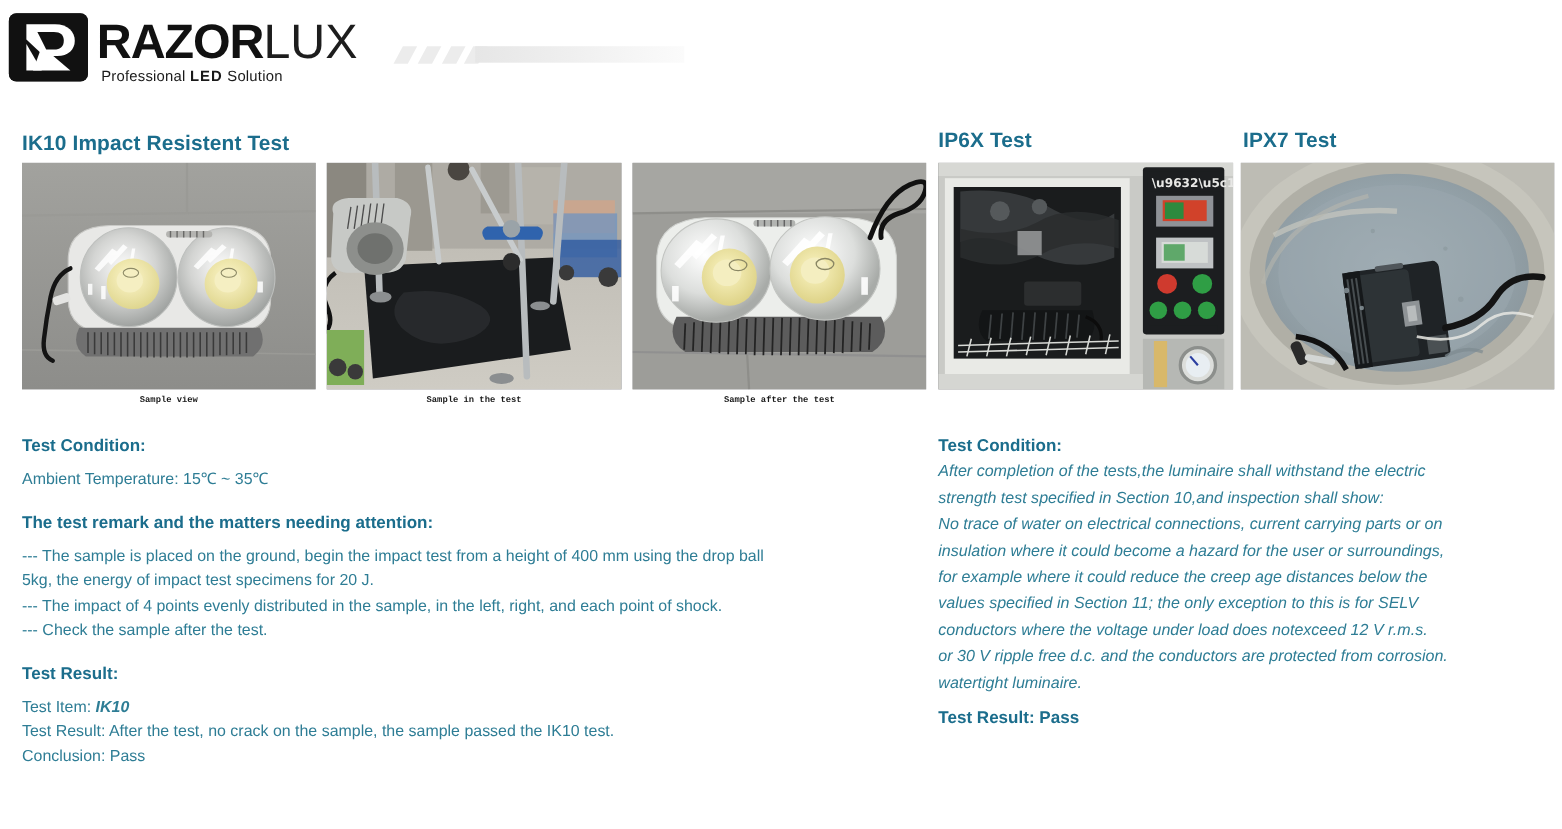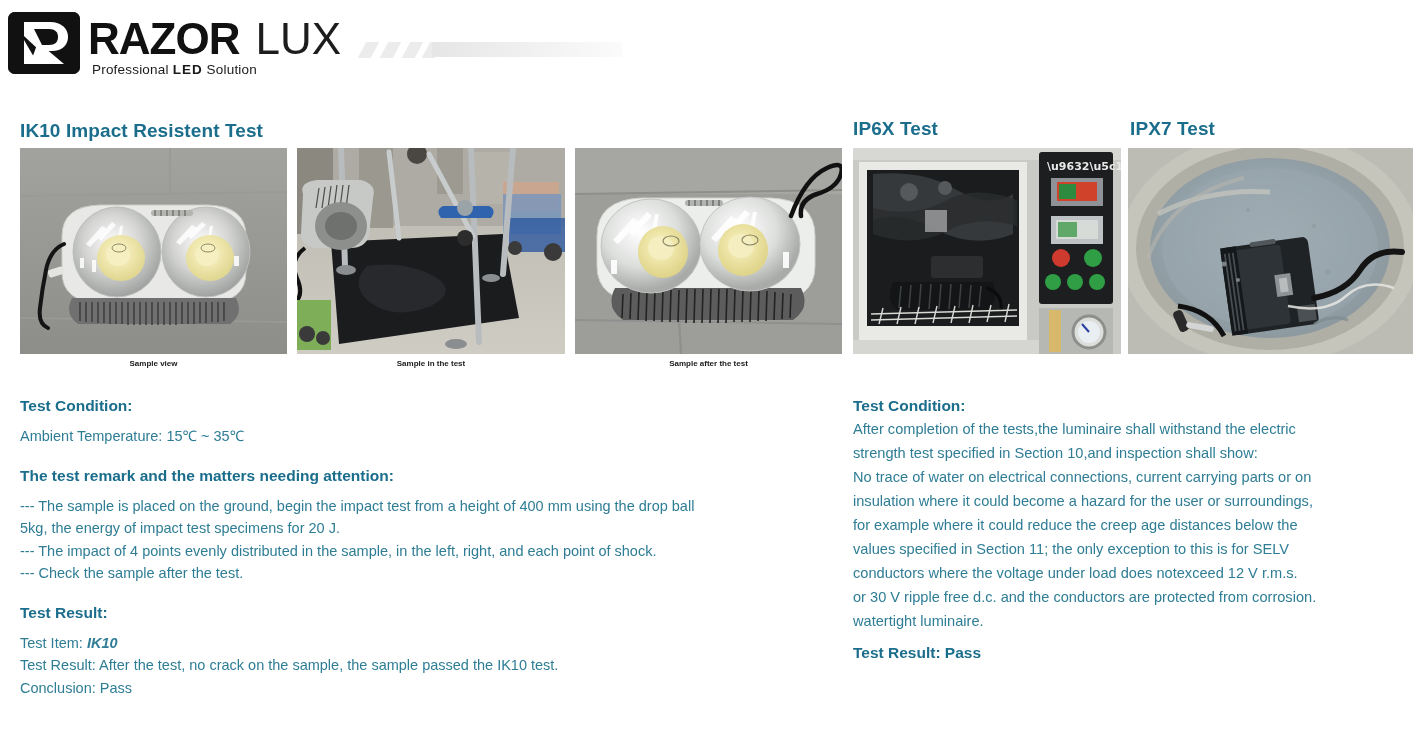--- a/index.html
+++ b/index.html
@@ -37,21 +37,20 @@
     font-size: 44px;
     font-weight: bold;
     letter-spacing: -1px;
     color: #111111;
     white-space: nowrap;
   }
   .logo-word .lux {
     font-weight: normal;
     color: #1d1d1d;
     letter-spacing: 0px;
-    margin-left: 16px;
   }
   .logo-tag {
     position: absolute;
     left: 92px; top: 62px;
     font-size: 13.5px;
     color: #1a1a1a;
     letter-spacing: 0.2px;
     white-space: nowrap;
   }
   .logo-tag b { font-weight: bold; letter-spacing: 1px; }
@@ -99,21 +98,21 @@
     background: #8e8e8e;
   }
   #photo-1 { left: 20px;   top: 148px; width: 267px; height: 206px; }
   #photo-2 { left: 297px;  top: 148px; width: 268px; height: 206px; }
   #photo-3 { left: 575px;  top: 148px; width: 267px; height: 206px; }
   #photo-4 { left: 853px;  top: 148px; width: 268px; height: 206px; }
   #photo-5 { left: 1128px; top: 148px; width: 285px; height: 206px; }
 
   .cap {
     position: absolute;
-    font-family: Liberation Sans, sans-serif;
+    font-family: Liberation Mono, monospace;
     font-size: 8px;
     font-weight: bold;
     color: #1a1a1a;
     text-align: center;
     white-space: nowrap;
   }
   #cap-1 { left: 20px;  top: 359px; width: 267px; }
   #cap-2 { left: 297px; top: 359px; width: 268px; }
   #cap-3 { left: 575px; top: 359px; width: 267px; }
 
@@ -132,21 +131,21 @@
   .body-line {
     font-size: 14.5px;
     color: #2e7d95;
     line-height: 22.5px;
     white-space: nowrap;
   }
   .gap-sm { height: 10px; }
   .gap-md { height: 18px; }
   .bi { font-weight: bold; font-style: italic; }
 
-  #col-right .body-line { line-height: 24px; font-size: 14.6px; }
+  #col-right .body-line { line-height: 24px; font-size: 14.6px; font-style: italic; }
   #col-right .h-lbl { margin-bottom: 2px; }
 </style>
 </head>
 <body>
 
 <div class="header">
 
   <div class="logo-mark">
     <svg width="72" height="62" viewBox="0 0 72 62">
       <rect x="0" y="0" width="72" height="62" rx="7" fill="#111111"></rect>

